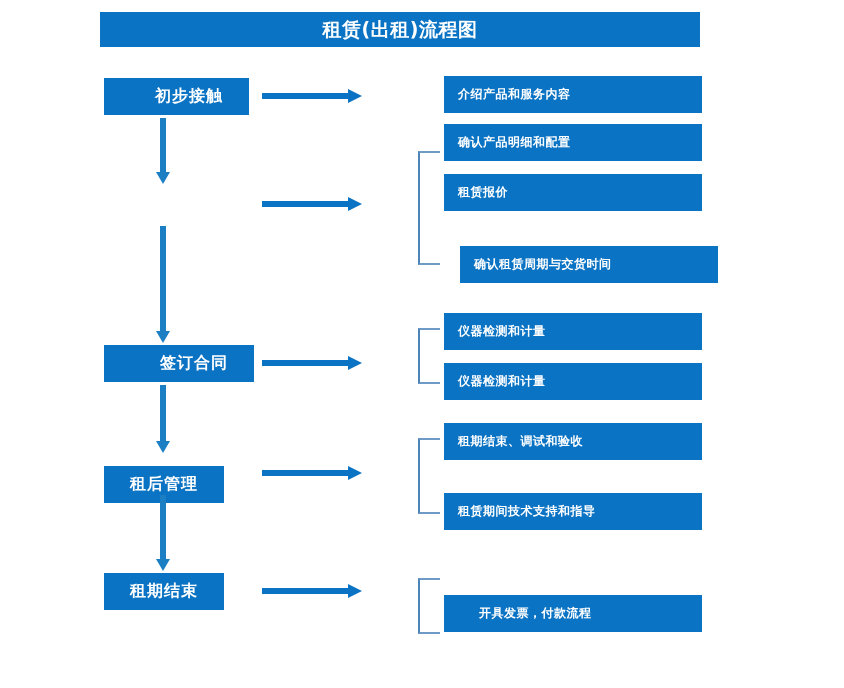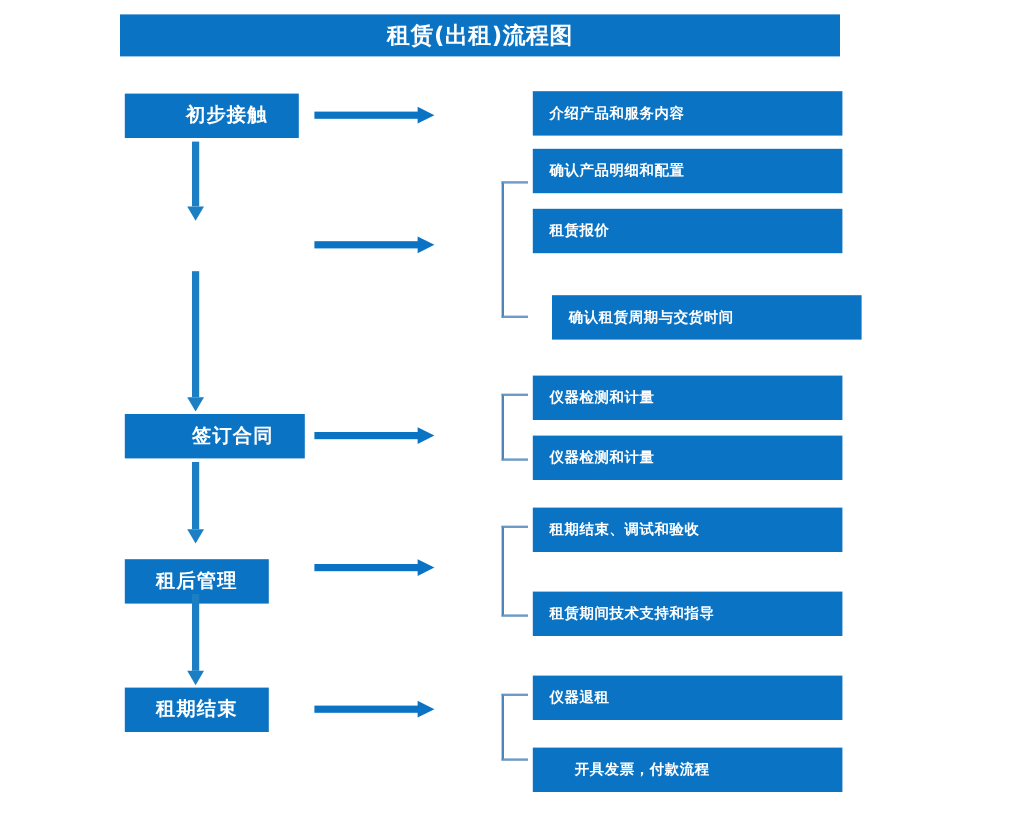--- a/index.html
+++ b/index.html
@@ -207,17 +207,16 @@
   <div class="detail-box" style="top:246px;margin-left:16px;">确认租赁周期与交货时间</div>
 
   <div class="detail-box" style="top:313px;">仪器检测和计量</div>
 
   <div class="detail-box" style="top:363px;">仪器检测和计量</div>
 
   <div class="detail-box" style="top:423px;">租期结束、调试和验收</div>
 
   <div class="detail-box" style="top:493px;">租赁期间技术支持和指导</div>
 
-  <div class="detail-box" style="top:563px;">仪器退租</div>
-
-  <div class="detail-box" style="top:623px;padding-left:35px;">开具发票，付款流程</div>
+
+  <div class="detail-box" style="top:595px;padding-left:35px;">开具发票，付款流程</div>
 
 </div>
 
 </body></html>

